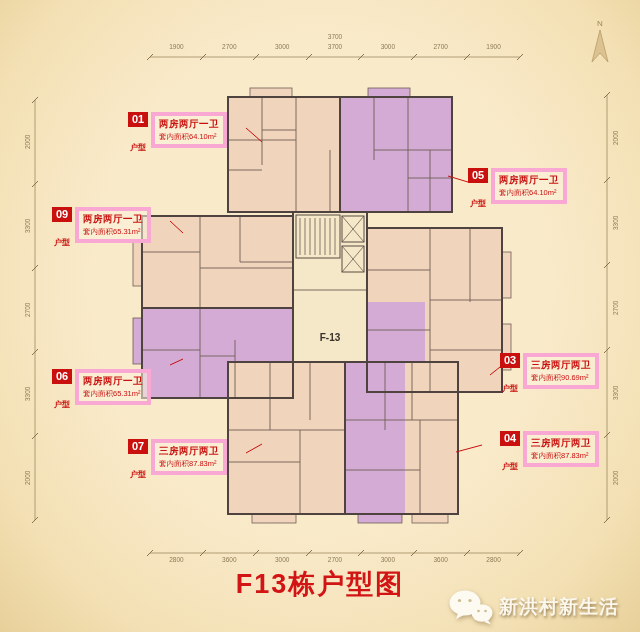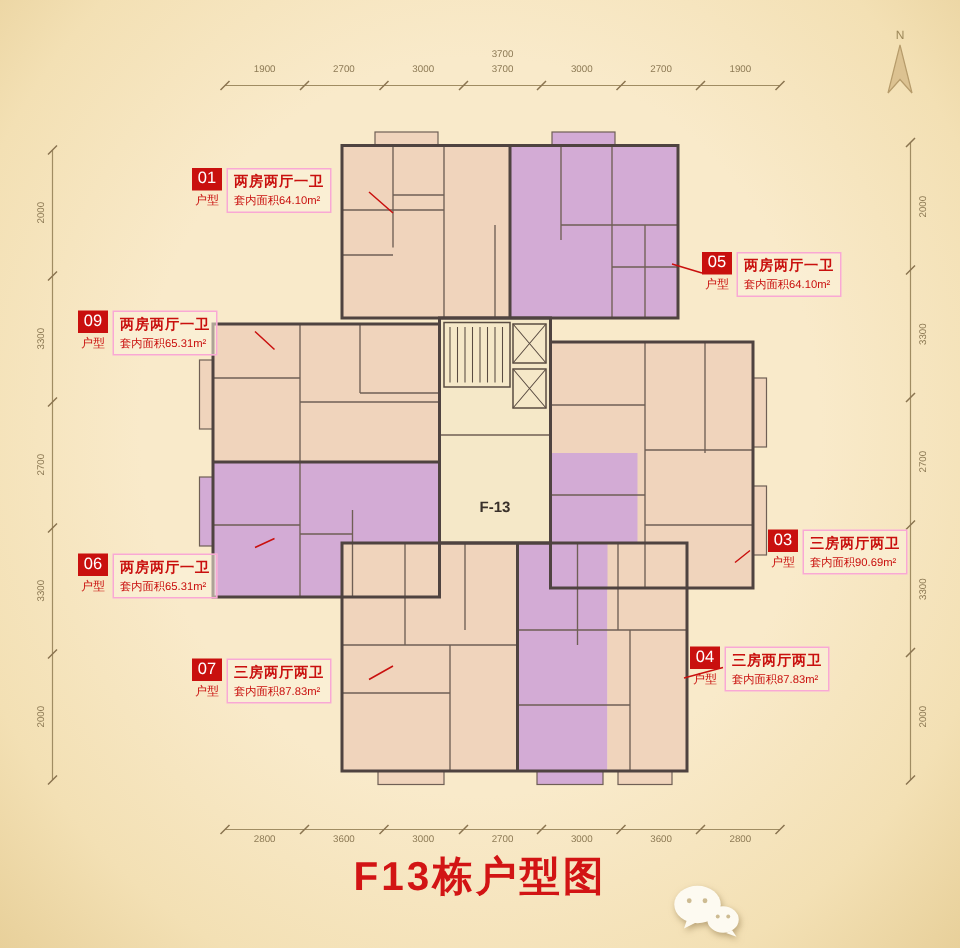--- a/index.html
+++ b/index.html
@@ -6,23 +6,23 @@
   html,body{width:640px;height:632px;overflow:hidden}
   body{
     position:relative;
     font-family:"Liberation Sans",sans-serif;
     background:radial-gradient(ellipse at 50% 45%, #f9eaca 50%, #f3e0b4 80%, #e8d09a 100%);
   }
   #plan-svg{position:absolute;left:0;top:0;z-index:1}
 
   .unit-label{position:absolute;display:flex;align-items:flex-start;gap:3px;z-index:5}
   .ul-left{width:20px;text-align:center;flex:0 0 auto}
-  .ul-no{background:#c9100e;color:#fff;font-size:11px;font-weight:normal;line-height:15px;height:15px}
-  .ul-type{color:#c9100e;font-size:8px;font-weight:normal;margin-top:1px}
-  .ul-right{border:1px solid #f9a8d4;padding:2px 4px;background:rgba(252,243,221,.55)}
+  .ul-no{background:#c9100e;color:#fff;font-size:11px;font-weight:bold;line-height:15px;height:15px}
+  .ul-type{color:#c9100e;font-size:8px;font-weight:bold;margin-top:15px}
+  .ul-right{border:4px solid #f9a8d4;padding:2px 4px;background:rgba(252,243,221,.55)}
   .ul-rooms{color:#c9100e;font-size:9.5px;font-weight:bold;white-space:nowrap;letter-spacing:.5px}
   .ul-area{color:#c9100e;font-size:7.5px;margin-top:1px;white-space:nowrap}
 
   .dim-strip{position:absolute;display:flex;z-index:4;color:#8d7a55}
   .dim-strip span{flex:1;text-align:center;font-size:6.5px;line-height:1}
   .dim-strip.vertical{flex-direction:column;align-items:center}
   .dim-strip.vertical span{writing-mode:vertical-rl;transform:rotate(180deg);display:flex;align-items:center;justify-content:center}
   .dim-total{position:absolute;left:150px;top:33px;width:370px;text-align:center;font-size:6.5px;color:#8d7a55;z-index:4}
 
   .main-title{position:absolute;left:0;right:0;top:566px;text-align:center;
@@ -118,31 +118,31 @@
 <div class="unit-label" style="left:468px;top:168px">
   <div class="ul-left">
       <div class="ul-no">05</div>
       <div class="ul-type">户型</div>
     </div>
   <div class="ul-right">
       <div class="ul-rooms">两房两厅一卫</div>
       <div class="ul-area">套内面积64.10m²</div>
     </div>
 </div>
-<div class="unit-label" style="left:512px;top:353px">
+<div class="unit-label" style="left:500px;top:353px">
   <div class="ul-left">
       <div class="ul-no">03</div>
       <div class="ul-type">户型</div>
     </div>
   <div class="ul-right">
       <div class="ul-rooms">三房两厅两卫</div>
       <div class="ul-area">套内面积90.69m²</div>
     </div>
 </div>
-<div class="unit-label" style="left:460px;top:431px">
+<div class="unit-label" style="left:500px;top:431px">
   <div class="ul-left">
       <div class="ul-no">04</div>
       <div class="ul-type">户型</div>
     </div>
   <div class="ul-right">
       <div class="ul-rooms">三房两厅两卫</div>
       <div class="ul-area">套内面积87.83m²</div>
     </div>
 </div>
 <div class="unit-label" style="left:128px;top:439px">
@@ -215,13 +215,14 @@
   <svg width="46" height="36" viewBox="0 0 46 36">
     <ellipse cx="17" cy="14" rx="15.5" ry="12.5" fill="#fdfaf1"></ellipse>
     <path d="M10 24 L8 30 L16 26 Z" fill="#fdfaf1"></path>
     <circle cx="11.5" cy="11.5" r="1.6" fill="#cdbb92"></circle>
     <circle cx="22" cy="11.5" r="1.6" fill="#cdbb92"></circle>
     <ellipse cx="34" cy="24" rx="10.5" ry="8.8" fill="#fdfaf1"></ellipse>
     <path d="M40 31 L43 35.5 L36 33 Z" fill="#fdfaf1"></path>
     <circle cx="30.5" cy="22" r="1.3" fill="#cdbb92"></circle>
     <circle cx="37.5" cy="22" r="1.3" fill="#cdbb92"></circle>
   </svg>
+  <span class="wechat-text">新洪村新生活</span>
 </div>
 
 </body></html>

